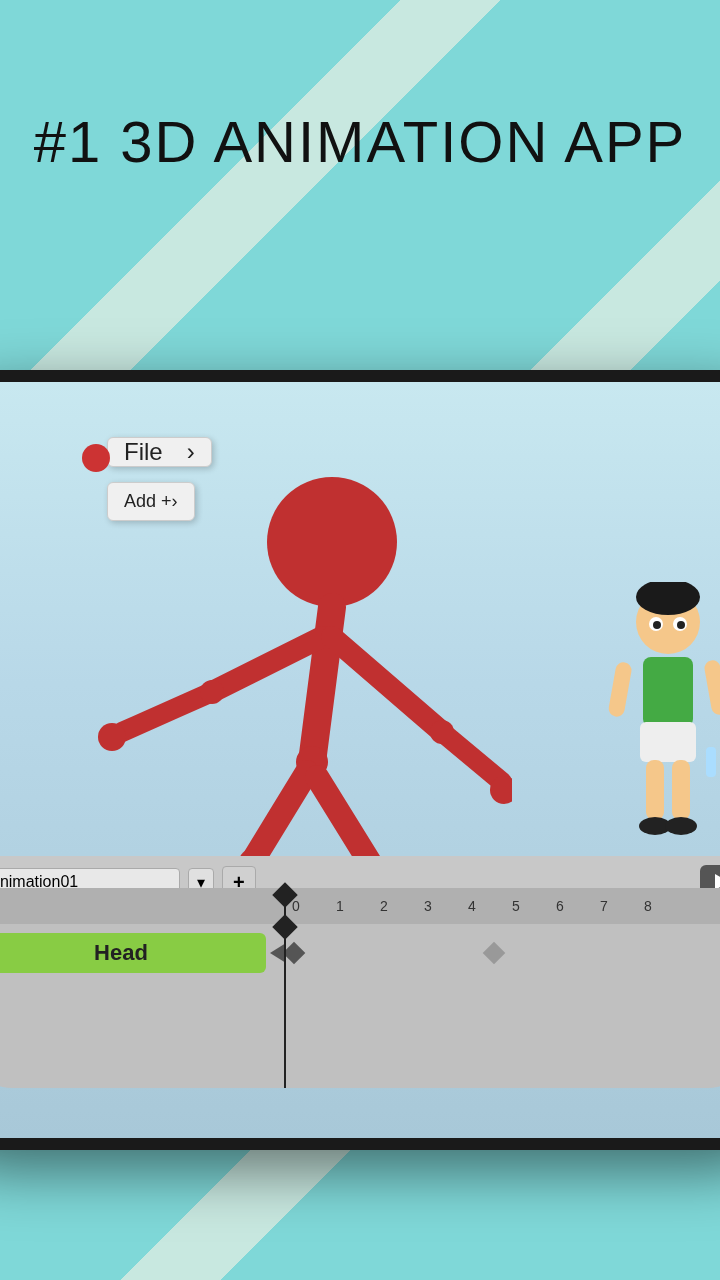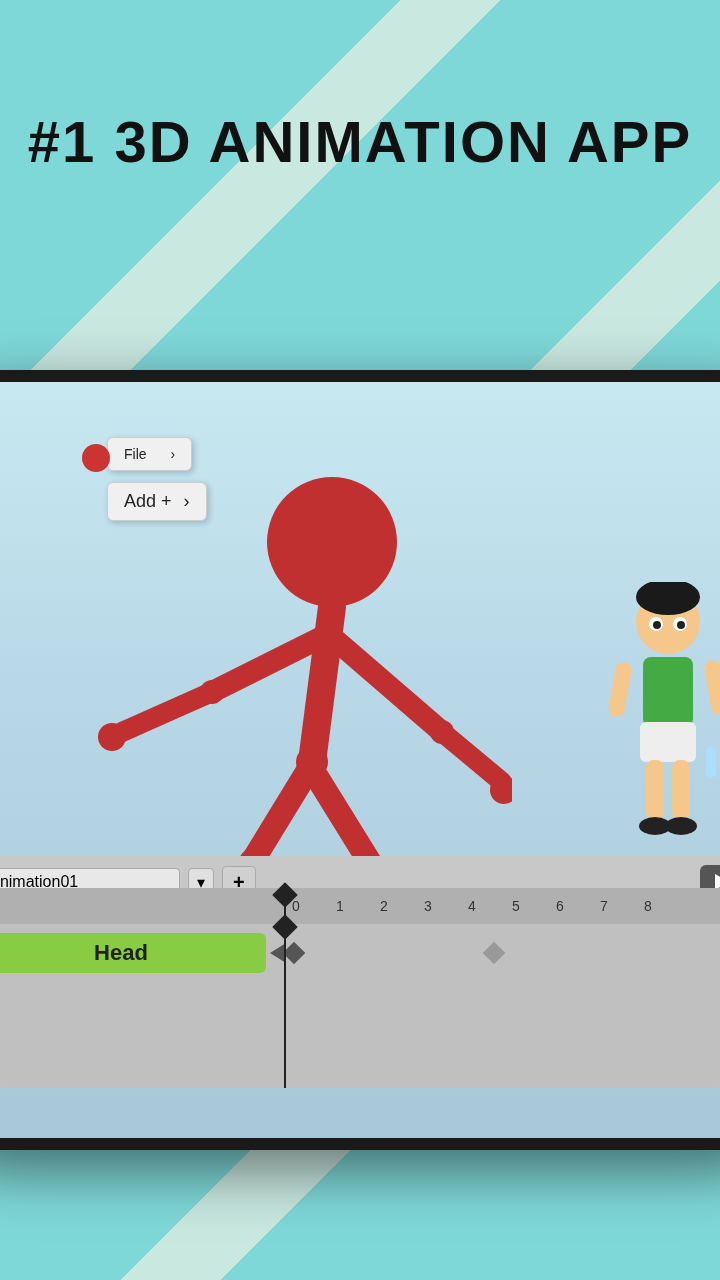--- a/index.html
+++ b/index.html
@@ -35,21 +35,21 @@
       top: 110px;
       left: 0;
       right: 0;
       text-align: center;
       z-index: 2;
     }
 
     .hero-title {
       font-family: 'Arial Black', Impact, sans-serif;
       font-size: 58px;
-      font-weight: 700;
+      font-weight: 400;
       color: #111;
       text-transform: uppercase;
       letter-spacing: 2px;
       line-height: 1.1;
     }
 
     .hero-subtitle {
       font-size: 22px;
       color: #555;
       margin-top: 8px;
@@ -107,43 +107,43 @@
     }
 
     
     .menu-file {
       position: absolute;
       top: 55px;
       left: 155px;
       background: #f0f0f0;
       border: 1px solid #ccc;
       border-radius: 6px;
-      padding: 8px 16px;
-      font-size: 14px;
+      padding: 0 16px;
+      font-size: 24px;
       color: #222;
       display: flex;
       align-items: center;
       gap: 24px;
       z-index: 10;
       box-shadow: 2px 2px 6px rgba(0,0,0,0.2);
     }
 
     .menu-add {
       position: absolute;
       top: 100px;
       left: 155px;
       background: #f0f0f0;
       border: 1px solid #ccc;
       border-radius: 6px;
       padding: 8px 16px;
       font-size: 18px;
       color: #222;
       display: flex;
       align-items: center;
-      gap: 12px;
+      gap: 0;
       z-index: 10;
       box-shadow: 2px 2px 6px rgba(0,0,0,0.2);
     }
 
     .menu-dot {
       position: absolute;
       top: 62px;
       left: 130px;
       width: 28px;
       height: 28px;

